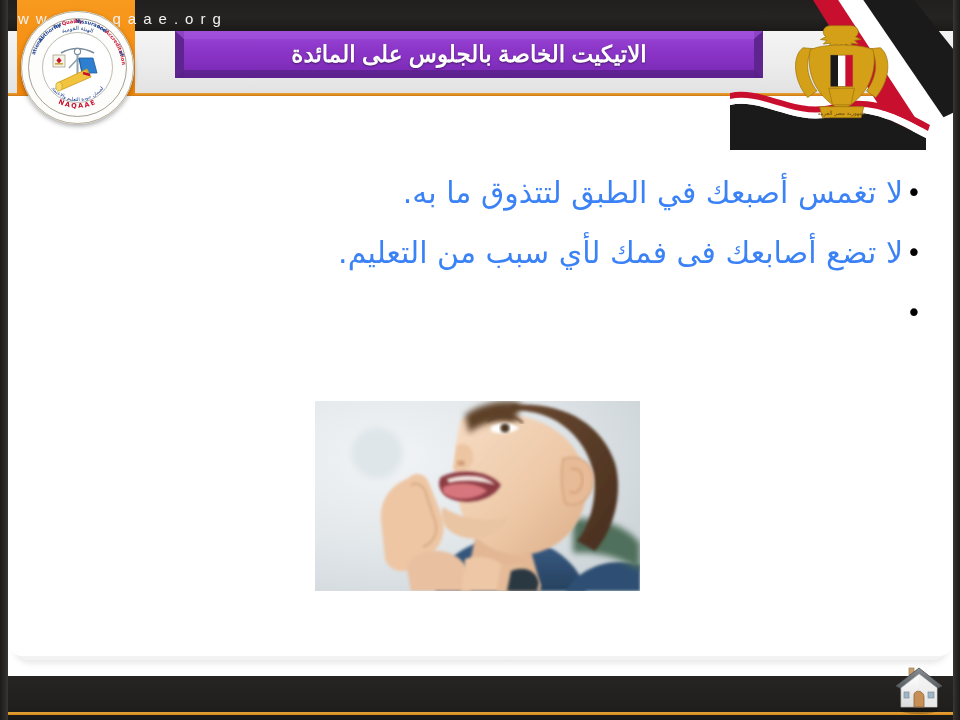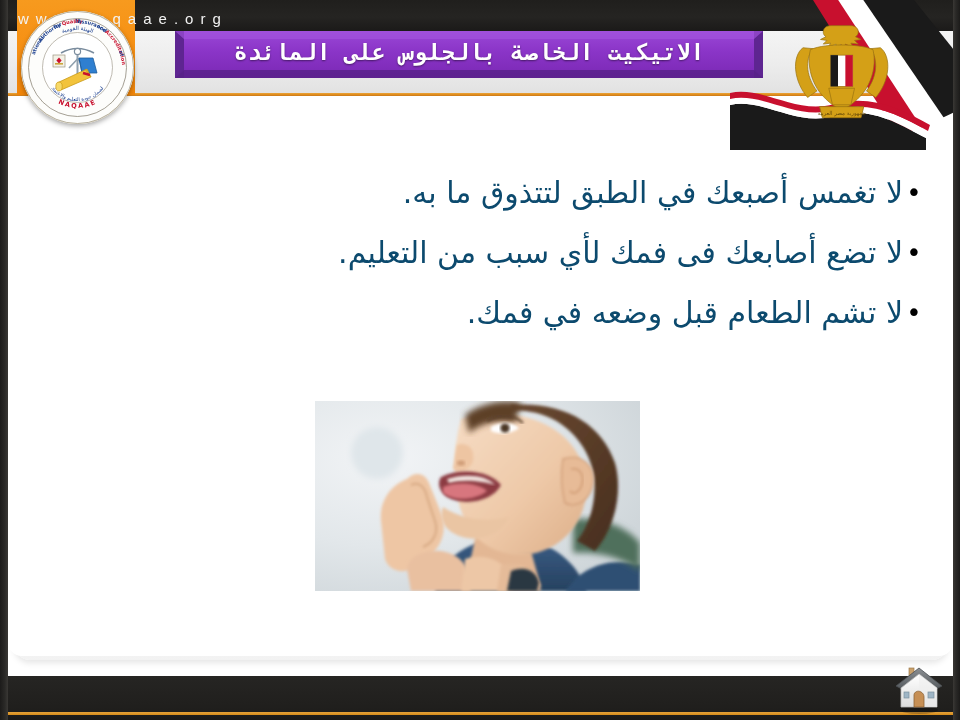--- a/index.html
+++ b/index.html
@@ -133,21 +133,21 @@
     font-size: 26px;
     line-height: 50px;
     color: #000000;
     text-align: center;
   }
   .bullet-text {
     flex: 0 0 auto;
     font-family: "DejaVu Sans", "Liberation Sans", sans-serif;
     font-size: 30px;
     line-height: 50px;
-    color: #0c4a6e;
+    color: #3b82f6;
     white-space: nowrap;
     letter-spacing: 0.2px;
   }
 
   
   .photo {
     position: absolute;
     left: 315px; top: 401px;
     width: 325px; height: 190px;
     overflow: hidden;
@@ -271,21 +271,21 @@
       <rect x="9" y="0" width="570" height="47" fill="url(#bgrad)"></rect>
       <polygon points="0,0 9,0 9,47 0,47" fill="#6c2aa0"></polygon>
       <polygon points="0,0 9,8 9,39 0,47" fill="#5e2591"></polygon>
       <polygon points="579,0 588,0 588,47 579,47" fill="#6c2aa0"></polygon>
       <polygon points="588,0 579,8 579,39 588,47" fill="#5e2591"></polygon>
       <polygon points="0,0 588,0 579,8 9,8" fill="#a558e0" opacity="0.55"></polygon>
       <polygon points="0,47 588,47 579,39 9,39" fill="#4f1f7d" opacity="0.65"></polygon>
     </svg>
     <div style="position:absolute;left:0;top:0;width:588px;height:47px;line-height:47px;
                 text-align:center;direction:rtl;color:#ffffff;font-size:23px;font-weight:bold;
-                font-family:Liberation Mono, monospace;
+                font-family:Liberation Sans, sans-serif;
                 text-shadow:0 1px 2px rgba(0,0,0,0.45);white-space:nowrap;">الاتيكيت الخاصة بالجلوس على المائدة</div>
   </div>
 
   <div class="flag-wrap">
     <svg width="230" height="150" viewBox="0 0 230 150" xmlns="http://www.w3.org/2000/svg">
       <defs>
         <clipPath id="flagClip">
             <rect x="0" y="0" width="230" height="150"></rect>
           </clipPath>
       </defs>
@@ -321,21 +321,20 @@
     <div class="bullet-row">
       <span class="bullet-dot">•</span>
       <span class="bullet-text">لا تغمس أصبعك في الطبق لتتذوق ما به.</span>
     </div>
     <div class="bullet-row">
       <span class="bullet-dot">•</span>
       <span class="bullet-text">لا تضع أصابعك فى فمك لأي سبب من التعليم.</span>
     </div>
     <div class="bullet-row">
       <span class="bullet-dot">•</span>
-      <span class="bullet-text">لا تشم الطعام قبل وضعه في فمك.</span>
     </div>
   </div>
 
   <div class="photo">
     <svg width="325" height="190" viewBox="0 0 325 190" xmlns="http://www.w3.org/2000/svg">
       <defs>
         <radialGradient id="bgBlur" cx="22%" cy="30%" r="85%">
           <stop offset="0%" stop-color="#f2f4f6"></stop>
           <stop offset="55%" stop-color="#e2e7ea"></stop>
           <stop offset="100%" stop-color="#cfd6da"></stop>

